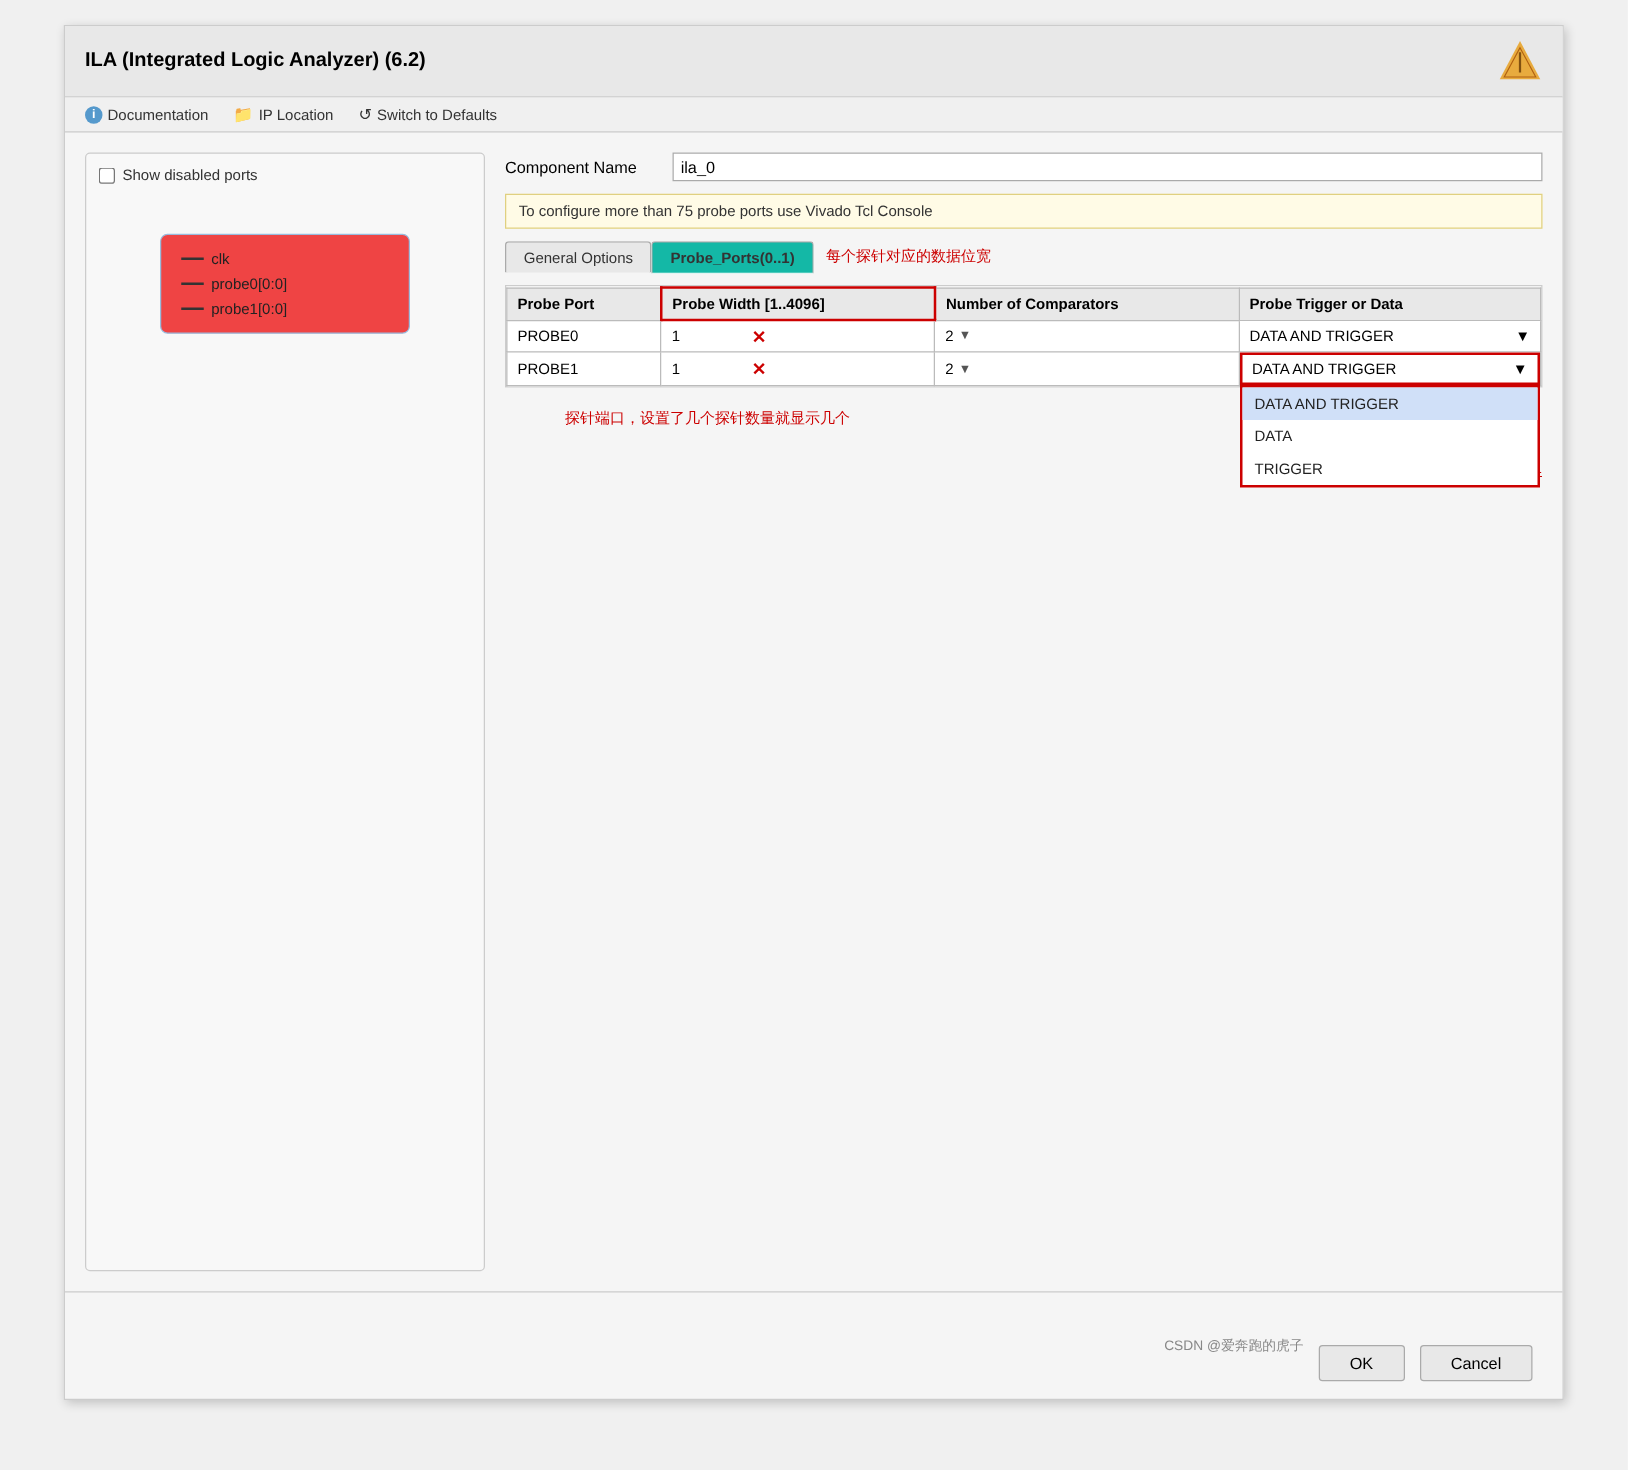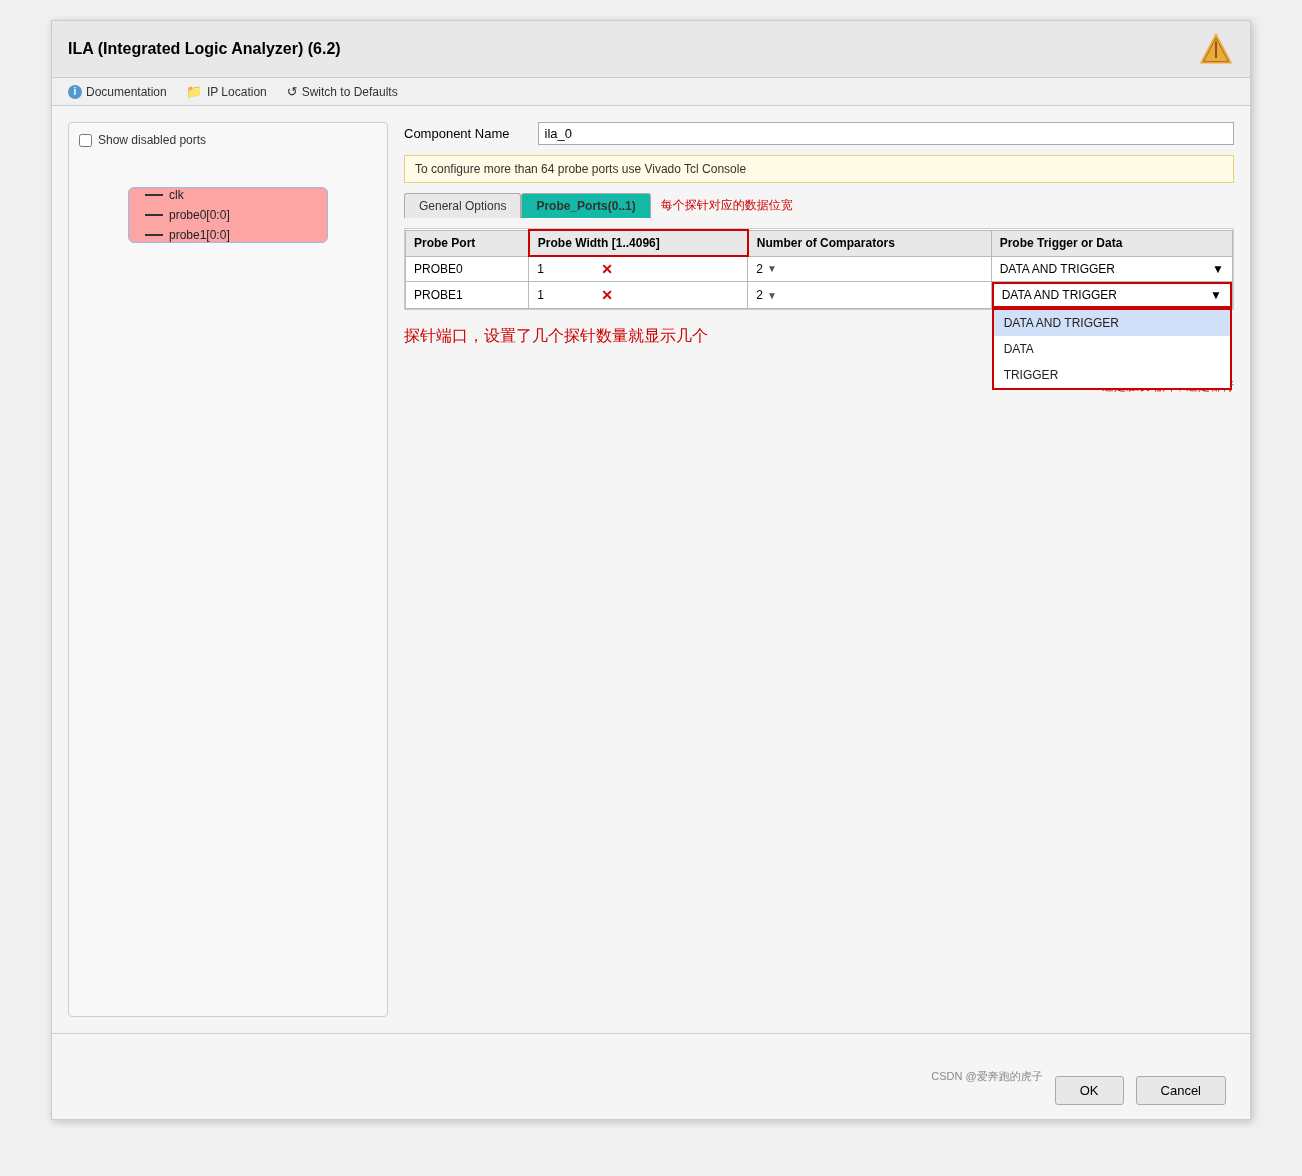--- a/index.html
+++ b/index.html
@@ -87,24 +87,24 @@
       gap: 10px;
     }
     .show-disabled {
       display: flex;
       align-items: center;
       gap: 6px;
       font-size: 12px;
       color: #333;
     }
     .component-box {
-      background: #fca5a5;
+      background: #ef4444;
       border: 1px solid #99bbdd;
       border-radius: 6px;
-      padding: 0 16px;
+      padding: 12px 16px;
       margin-top: 30px;
       display: flex;
       flex-direction: column;
       gap: 6px;
       width: 200px;
       align-self: center;
     }
     .component-box-item {
       display: flex;
       align-items: center;
@@ -261,22 +261,23 @@
       font-size: 12px;
       cursor: pointer;
       color: #222;
     }
     .dropdown-item.selected {
       background: #d0e0f8;
     }
     
     .annotation-red {
       color: #cc0000;
-      font-size: 16px;
+      font-size: 12px;
       margin-top: 6px;
+      margin-left: 48px;
     }
     .annotation-bottom {
       color: #cc0000;
       font-size: 12px;
       margin-top: 4px;
       text-align: right;
     }
     
     .footer {
       display: flex;
@@ -369,21 +370,21 @@
     </div>
 
     <div class="right-panel">
 
       <div class="component-name-row">
         <span>Component Name</span>
         <input type="text" class="component-name-input" value="ila_0" style="">
       </div>
 
       <div class="info-bar">
-        <span>To configure more than 64 probe ports use Vivado Tcl Console</span>
+        <span>To configure more than 75 probe ports use Vivado Tcl Console</span>
       </div>
 
       <div class="tab-row">
         <div class="tab">
           <span>General Options</span>
         </div>
         <div class="tab active">
           <span>Probe_Ports(0..1)</span>
         </div>
         <span class="tab-annotation">每个探针对应的数据位宽</span>

